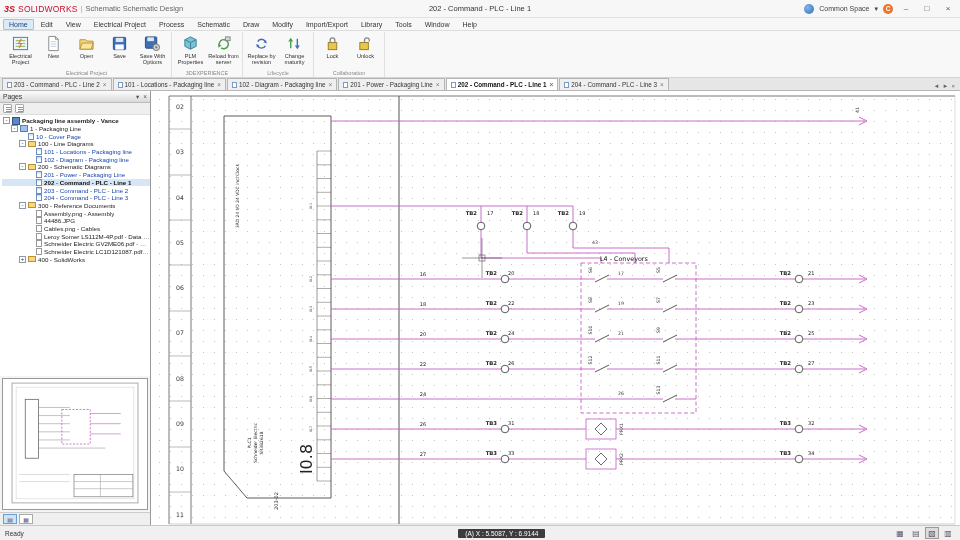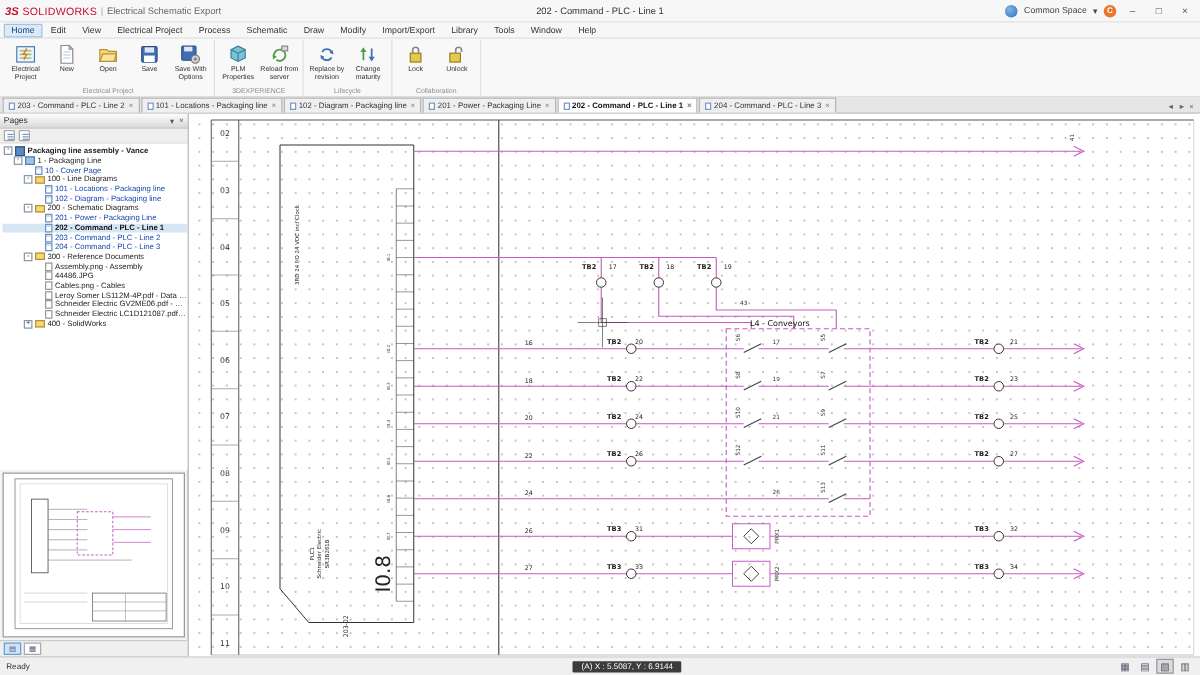--- a/index.html
+++ b/index.html
@@ -98,21 +98,21 @@
 </head>
 <body>
 
 <div class="app">
 
   <div class="titlebar">
     <div class="logo">
       <span class="logo-mark">3S</span>
       <span class="logo-brand">SOLIDWORKS</span>
       <span class="logo-div">|</span>
-      <span class="logo-app">Electrical Schematic Export</span>
+      <span class="logo-app">Schematic Schematic Design</span>
     </div>
     <div class="win-title">202 - Command - PLC - Line 1</div>
     <div class="tb-right">
       <span class="space-ico"></span>
       <span class="space-label">Common Space</span>
       <span class="space-label">▾</span>
       <span class="avatar">C</span>
       <span class="winbtn">–</span>
       <span class="winbtn">□</span>
       <span class="winbtn">×</span>

